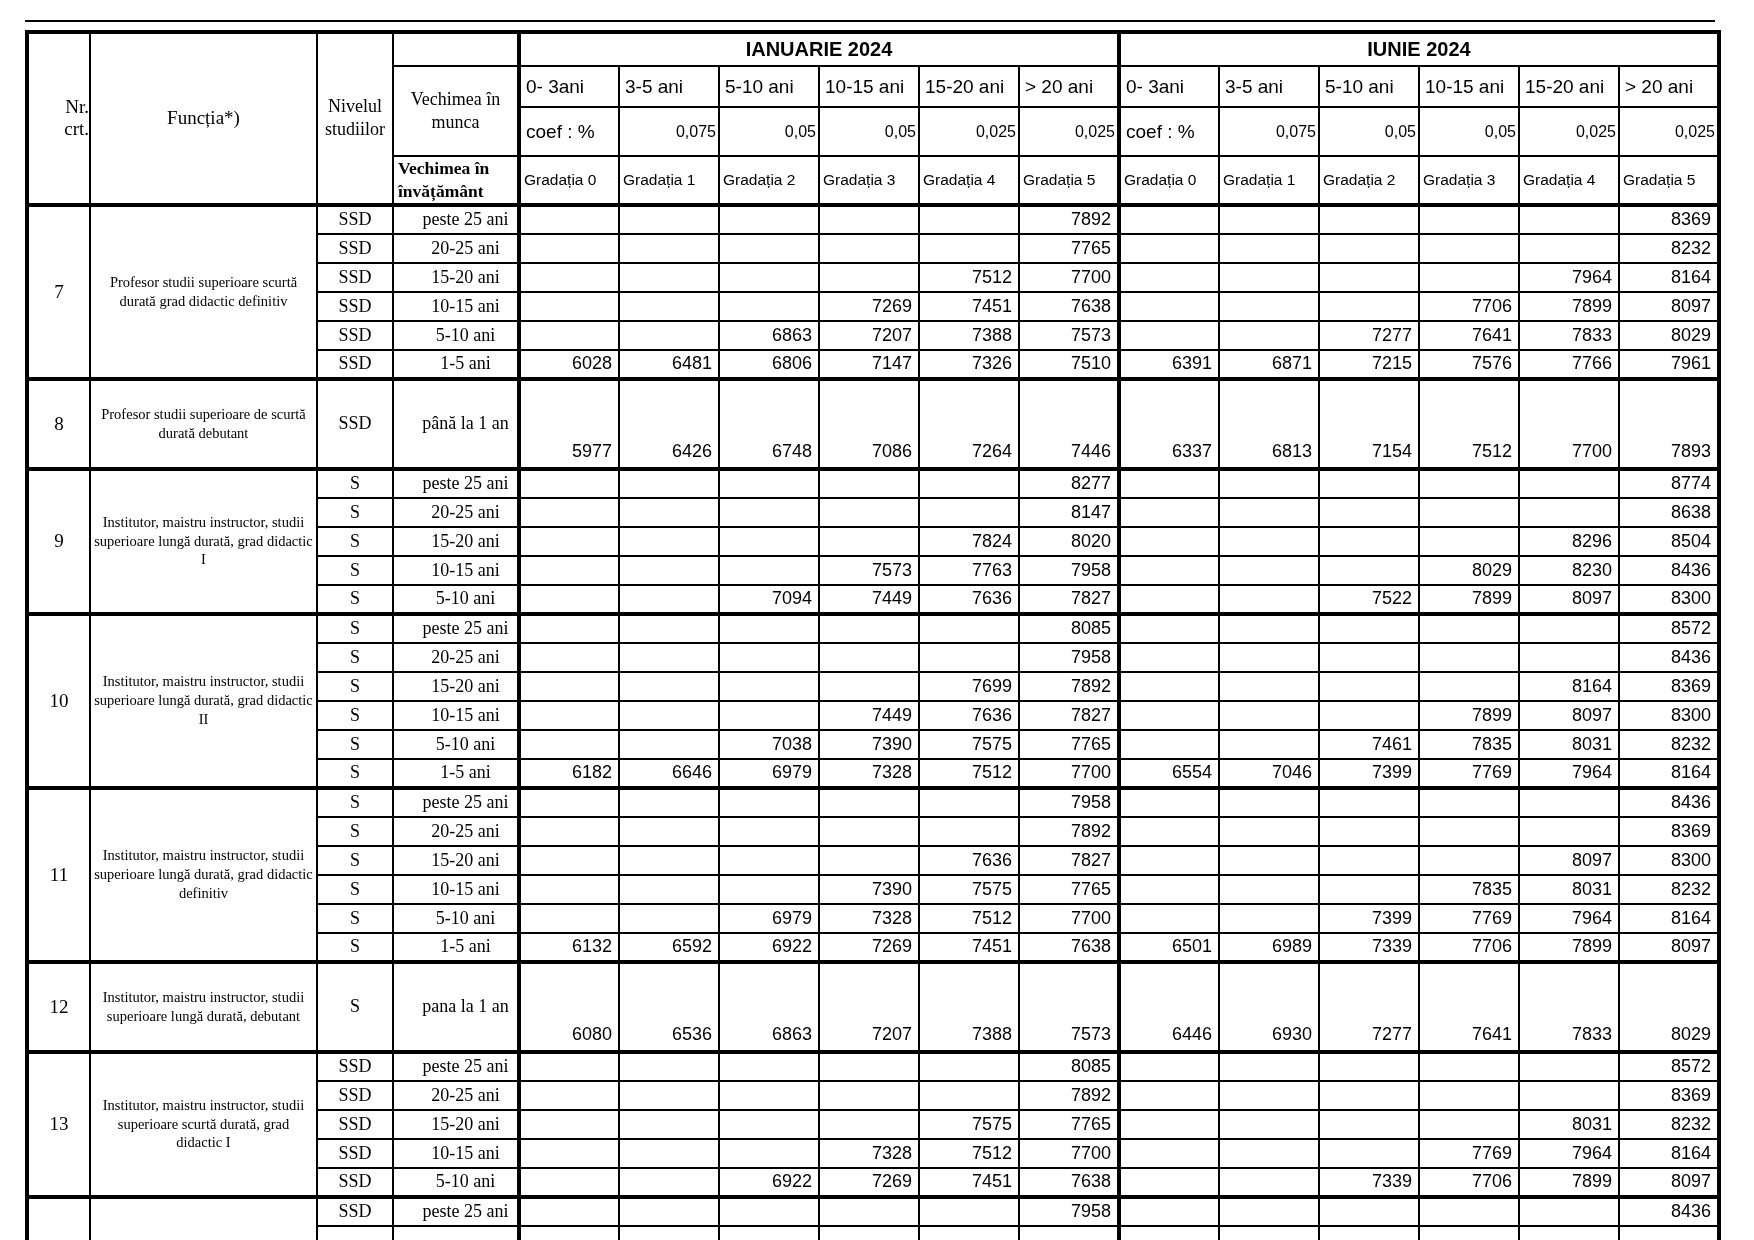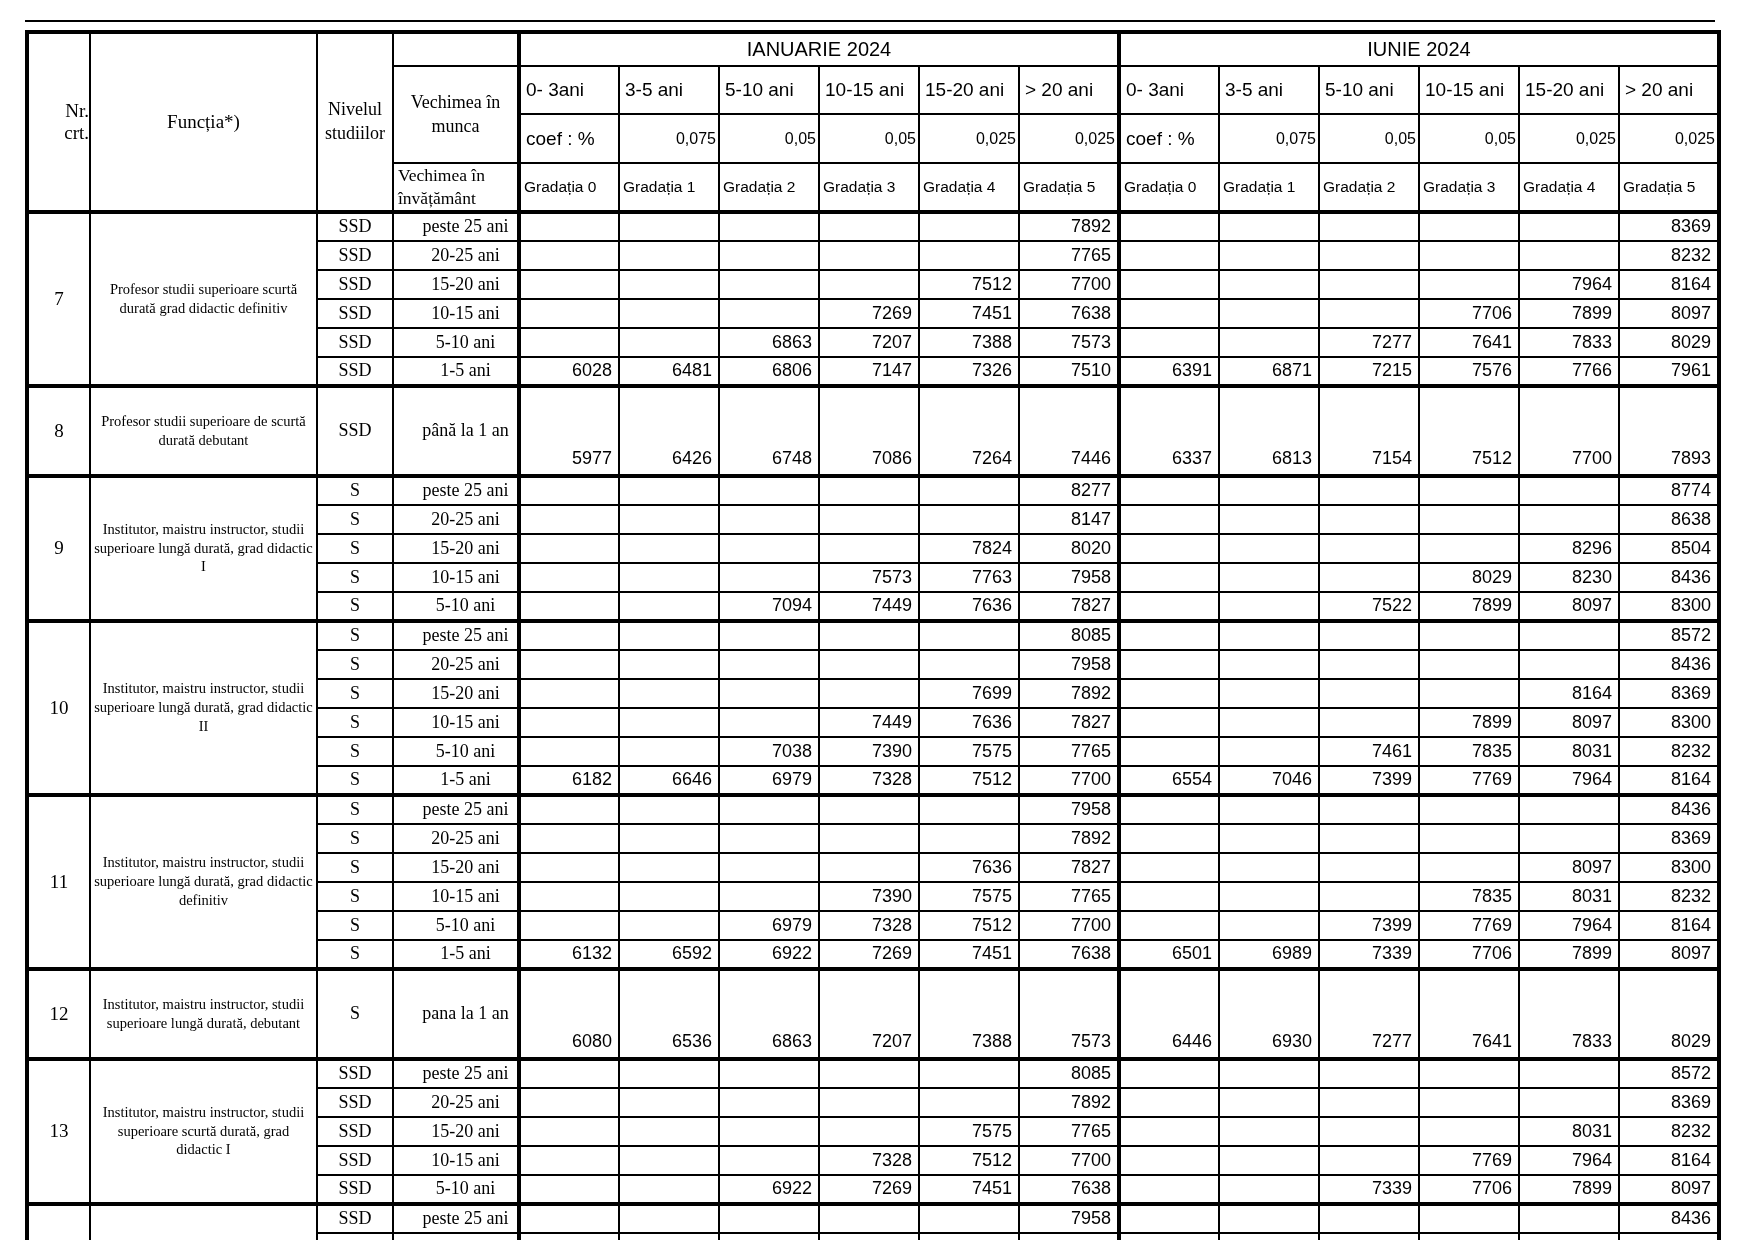--- a/index.html
+++ b/index.html
@@ -26,35 +26,35 @@
     overflow: hidden;
     white-space: nowrap;
     vertical-align: middle;
   }
   thead { border-bottom: 4px solid #000; }
   tbody.block { border-top: 4px solid #000; }
   .sec-start { border-left: 4px solid #000; }
 
   
   tr.hr1 { height: 34px; }
-  tr.hr2 { height: 48px; }
+  tr.hr2 { height: 41px; }
   tr.hr3 { height: 49px; }
   tr.hr4 { height: 44px; }
   th { font-weight: normal; }
-  th.banner { font-weight: normal; font-size: 20px; text-align: center; }
+  th.banner { font-weight: bold; font-size: 20px; text-align: center; }
   th.ani  { font-size: 19px; text-align: left; padding-left: 5px; }
   th.coef-label { font-size: 19px; text-align: left; padding-left: 5px; }
   th.coef-val   { font-size: 16px; text-align: right; padding-right: 2px; }
   th.grad { font-size: 15.5px; text-align: left; padding-left: 3px; }
   th.hdr-serif { font-family: "Liberation Serif", serif; font-size: 18px; white-space: normal; }
   th.nr-hdr { text-align: right; padding-left: 9px; white-space: pre-line; font-size: 19px; }
   th.functia-hdr { text-align: center; font-size: 19px; }
   th.nivel-hdr { text-align: center; line-height: 1.3; }
   th.vech-munca { text-align: center; line-height: 1.3; }
-  th.vech-inv { text-align: left; padding-left: 4px; line-height: 1.3; font-size: 17.5px; }
+  th.vech-inv { text-align: left; padding-left: 4px; line-height: 1.3; font-size: 17.5px; font-weight: bold; }
 
   
   td { height: 29px; }
   td.nr { font-family: "Liberation Serif", serif; font-size: 19px; text-align: center; }
   td.functia {
     font-family: "Liberation Serif", serif; font-size: 14.5px;
     text-align: center; white-space: normal; line-height: 1.3; padding: 0 3px;
   }
   td.nivel { font-family: "Liberation Serif", serif; font-size: 18px; text-align: center; }
   td.vechime { font-family: "Liberation Serif", serif; font-size: 18px; text-align: center; padding-left: 20px; }

